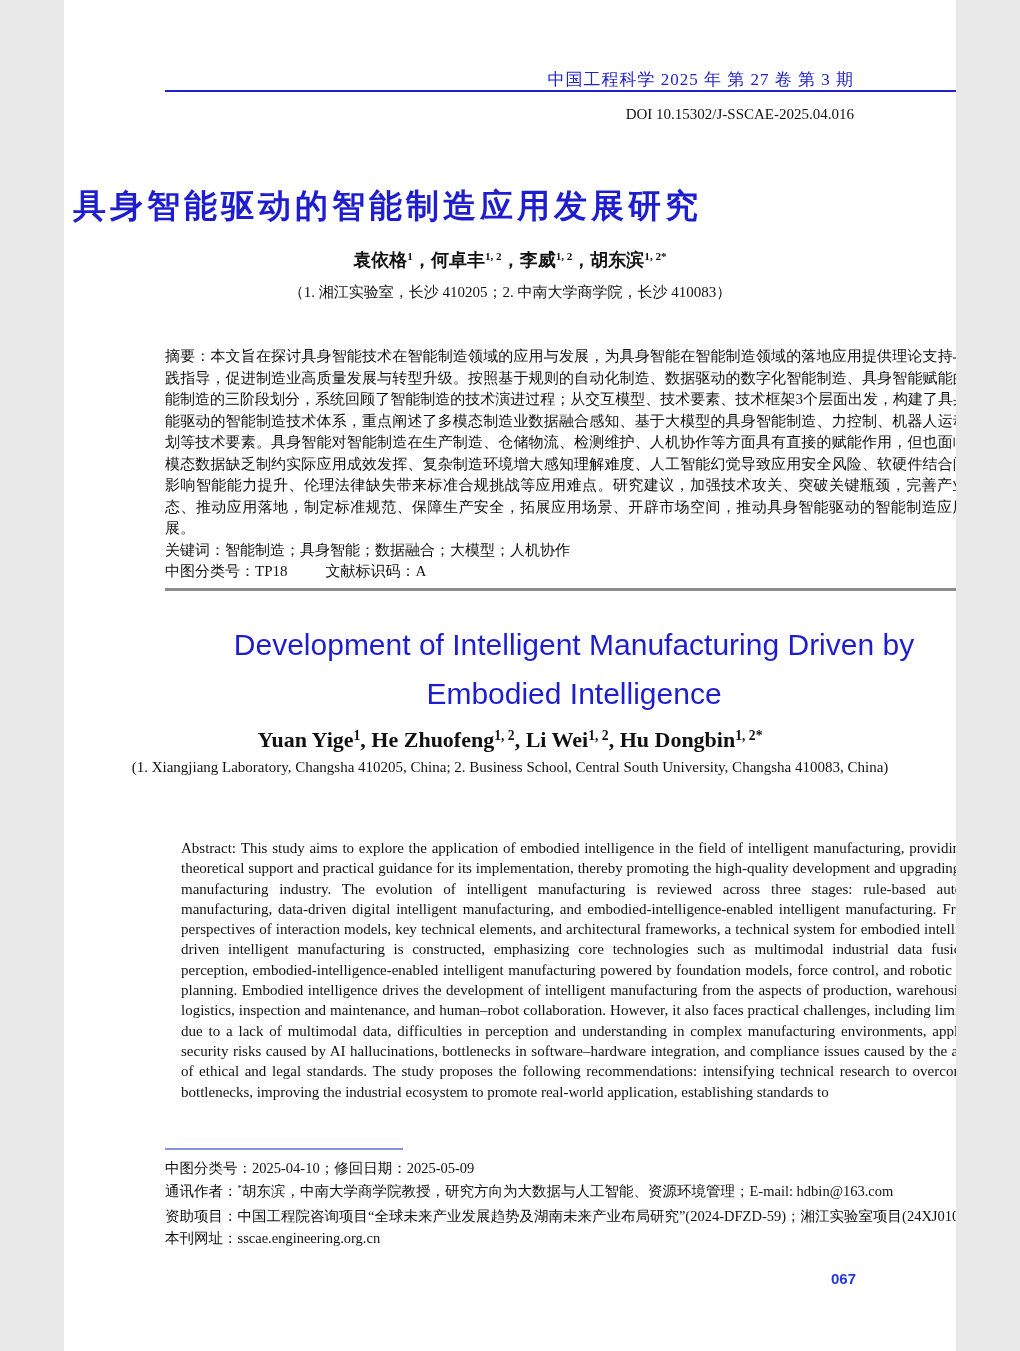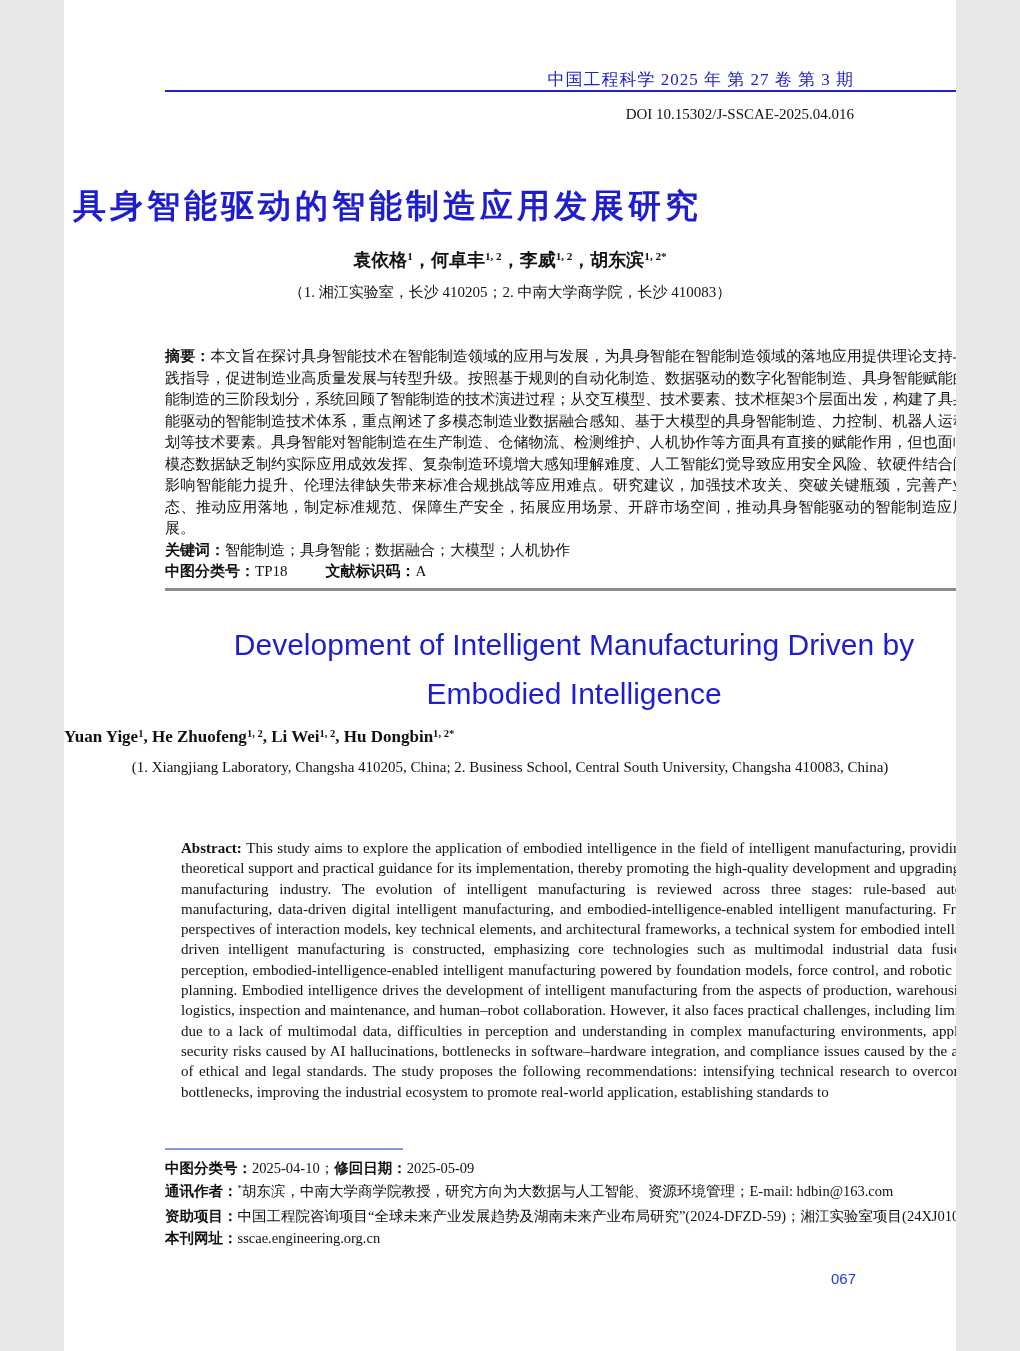--- a/index.html
+++ b/index.html
@@ -60,21 +60,21 @@
   }
   .cn-abstract-wrap {
     position: absolute;
     top: 346px; left: 101px;
     width: 818px;
     font-size: 15px;
     line-height: 21.5px;
     text-align: justify;
   }
   .cn-abstract-wrap p { margin: 0; }
-  .bold { font-weight: bold; }
+  .bold { font-weight: normal; }
   .clc-line .gap { display: inline-block; width: 38px; }
   
   .section-rule {
     position: absolute;
     top: 588px; left: 101px;
     width: 818px; height: 2.5px;
     background: #8c8c8c;
   }
   
   .en-title {
@@ -83,21 +83,22 @@
     width: 818px;
     text-align: center;
     font-family: "Liberation Sans", sans-serif;
     font-size: 30px;
     line-height: 49px;
     color: #1e1ecf;
   }
   .en-authors {
     position: absolute;
     top: 727px; left: 0; width: 100%;
-    font-size: 17px;
+    text-align: center;
+    font-size: 22px;
     font-weight: bold;
   }
   .en-affiliation {
     position: absolute;
     top: 759px; left: 0; width: 100%;
     text-align: center;
     font-size: 15px;
   }
   .en-abstract {
     position: absolute;
@@ -128,20 +129,21 @@
     vertical-align: baseline;
     position: relative;
     top: -0.5em;
   }
   .page-number {
     position: absolute;
     top: 1270px; right: 100px;
     font-family: "Liberation Sans", sans-serif;
     font-size: 15px;
     color: #2236e0;
+    font-weight: bold;
   }
 </style>
 </head>
 <body>
 
 <div class="page">
 
   <div class="journal-issue">中国工程科学 2025 年 第 27 卷 第 3 期</div>
   <div class="header-rule"></div>
   <div class="doi">DOI 10.15302/J-SSCAE-2025.04.016</div>

